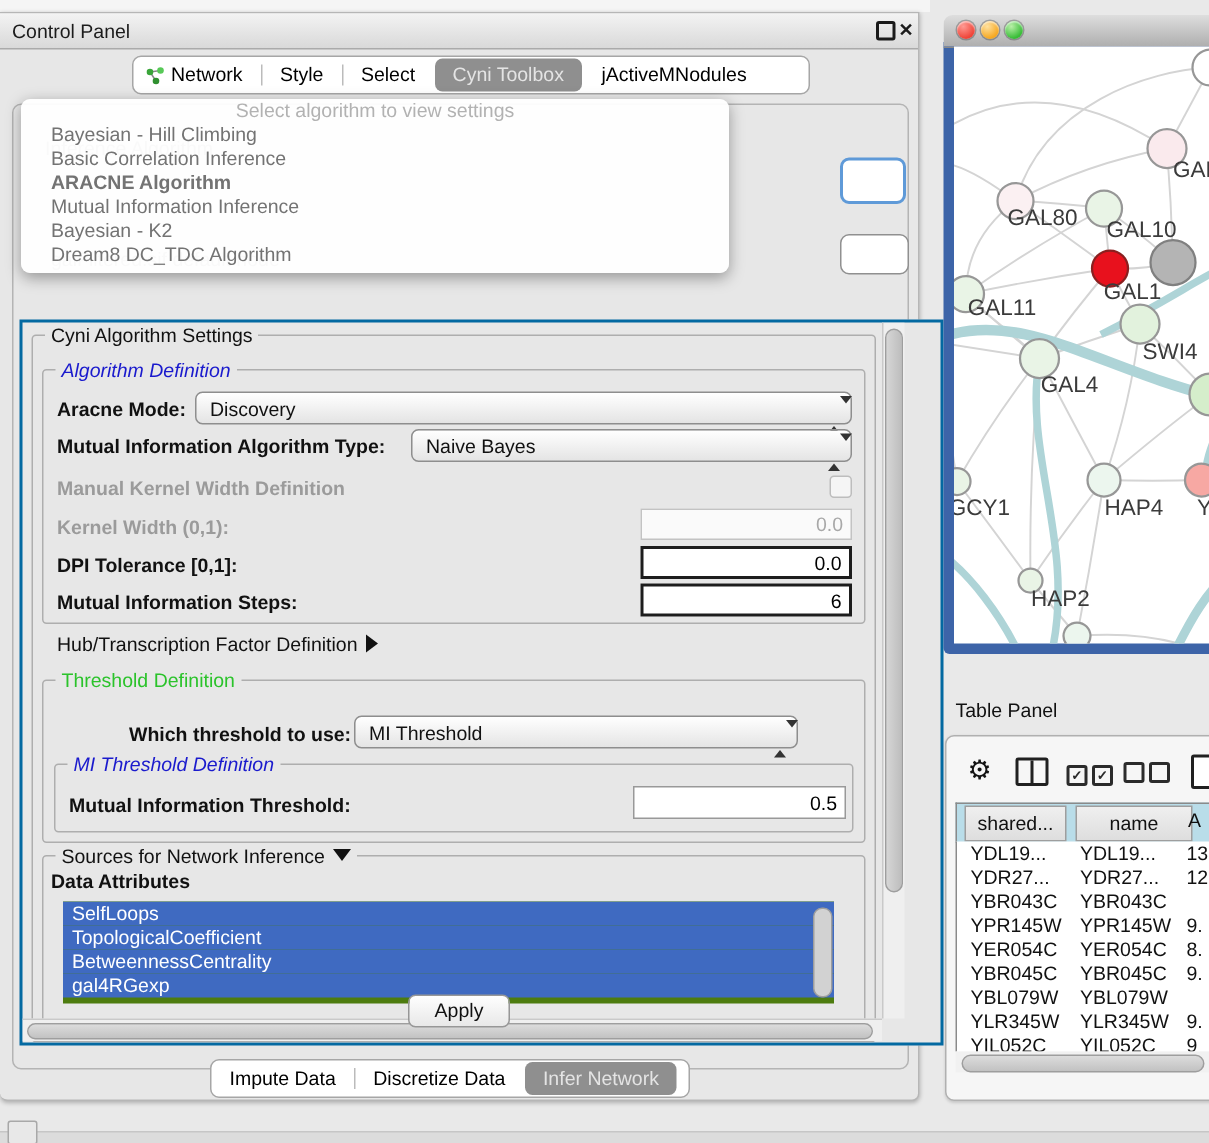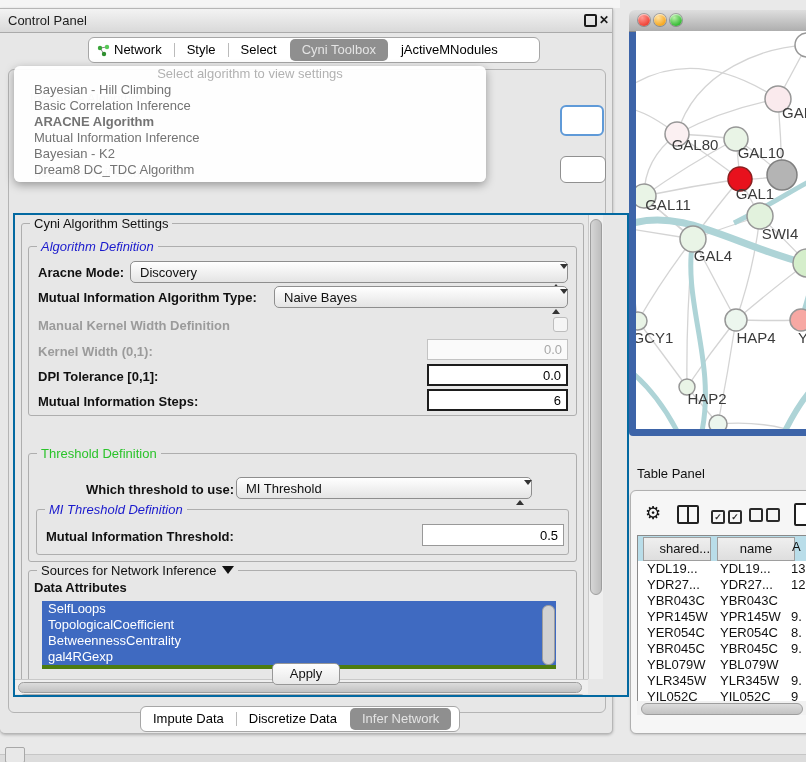--- a/index.html
+++ b/index.html
@@ -167,20 +167,23 @@
 
     <div class="abs lbl b dis" style="left:23px;top:129px;">Kernel Width (0,1):</div>
     <input class="abs field dis" style="left: 412px; top: 124px; width: 141px; height: 21px;" value="0.0">
 
     <div class="abs lbl b" style="left:23px;top:154px;">DPI Tolerance [0,1]:</div>
     <input class="abs field focus" style="left: 412px; top: 149px; width: 141px; height: 22px;" value="0.0">
 
     <div class="abs lbl b" style="left:23px;top:179px;">Mutual Information Steps:</div>
     <input class="abs field focus" style="left: 412px; top: 174px; width: 141px; height: 22px;" value="6">
 
+    <div class="abs lbl" style="left:23px;top:207px;">
+      <span>Hub/Transcription Factor Definition</span><span class="tri-r"></span>
+    </div>
 
     <div class="abs grp" style="left:13px;top:238px;width:547px;height:107px;">
       <span class="grp-title t-green">Threshold Definition</span>
     </div>
     <div class="abs lbl b" style="left:71px;top:267px;">Which threshold to use:</div>
     <div class="abs combo" style="left:221px;top:262px;width:296px;">
       <span>MI Threshold</span>
       <span class="arrows"><span class="arr-up"></span><span class="arr-dn"></span></span>
     </div>
     <div class="abs grp" style="left:21px;top:294px;width:531px;height:44px;">
@@ -304,21 +307,21 @@
   </div>
   <div class="abs" style="left:80px;top:17px;">
     <span class="mini-chk">✓</span><span class="mini-chk" style="margin-left:3px;">✓</span>
   </div>
   <div class="abs" style="left:118px;top:17px;">
     <span class="mini-chk"></span><span class="mini-chk" style="margin-left:3px;"></span>
   </div>
   <div class="abs" style="left:163px;top:12px;width:14px;height:19px;border:2px solid #202020;border-radius:2px;background:#fff;"></div>
 
   <div class="abs" style="left:6px;top:44px;width:194px;height:26px;background:#b9dde9;border-top:1px solid #8a8a8a;border-left:1px solid #8a8a8a;">
-    <div class="abs th-cell" style="left:5px;top:1px;width:68px;height:24px;text-align:right;">shared...</div>
+    <div class="abs th-cell" style="left:5px;top:1px;width:68px;height:24px;">shared...</div>
     <div class="abs th-cell" style="left:79px;top:1px;width:78px;height:24px;">name</div>
     <div class="abs" style="left:154px;top:3px;color:#111;">A</div>
   </div>
 
   <div class="abs" style="left:6px;top:70px;width:194px;height:140px;background:#fff;border-left:1px solid #8a8a8a;overflow:hidden;">
       <div class="trow" style="position: relative; height: 16px;">
         <span style="left: 9px;">YDL19...</span>
         <span style="left: 82px;">YDL19...</span>
         <span style="left: 153px;">13</span>
       </div>

